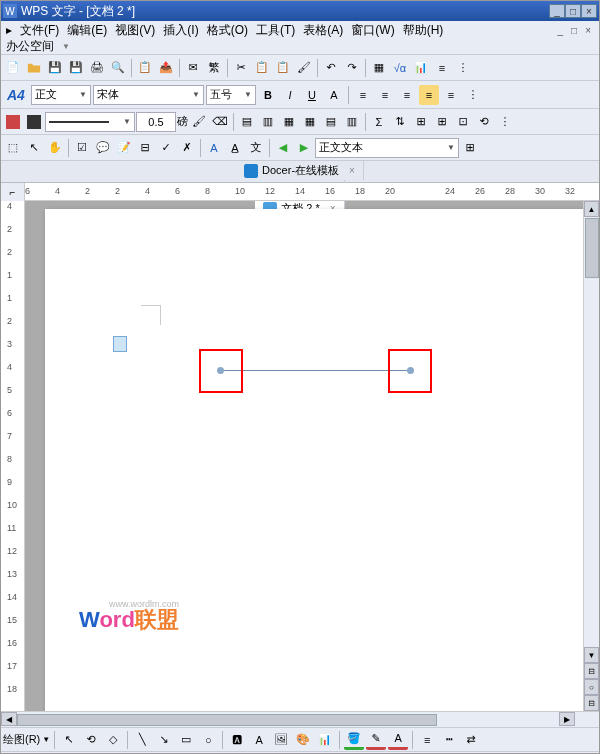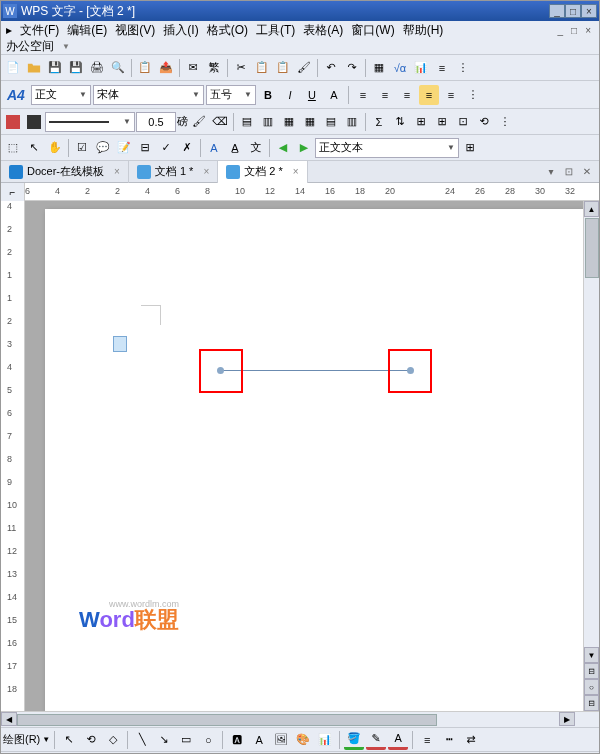--- a/index.html
+++ b/index.html
@@ -12,21 +12,21 @@
 .menurow{display:flex;gap:2px;align-items:center;height:16px;}
 .menurow span{padding:1px 3px;cursor:pointer;}
 .menurow .small-close{margin-left:auto;display:flex;gap:2px;}
 .menurow .small-close span{font-size:10px;color:#555;}
 .toolbar{background:#e8ecf4;border-bottom:1px solid #c8ccd4;display:flex;align-items:center;padding:2px;gap:1px;flex-wrap:nowrap;height:26px;overflow:hidden;}
 .tbtn{width:20px;height:20px;display:flex;align-items:center;justify-content:center;cursor:pointer;font-size:11px;border-radius:2px;}
 .tsep{width:1px;height:18px;background:#b0b4bc;margin:0 2px;}
 .dropdown{height:20px;background:#fff;border:1px solid #aab;display:flex;align-items:center;padding:0 3px;font-size:11px;cursor:pointer;}
 .dropdown .arr{margin-left:auto;font-size:8px;color:#555;}
 .fmtbar{background:#e8ecf4;border-bottom:1px solid #c8ccd4;display:flex;align-items:center;padding:2px;gap:2px;height:28px;}
-.tabbar{height:22px;background:#e4e8f0;border-bottom:1px solid #b8bcc4;display:flex;align-items:center;font-size:11px;}
+.tabbar{height:22px;background:#e4e8f0;border-bottom:1px solid #b8bcc4;display:flex;align-items:center;font-size:11px;flex-direction:column;}
 .tab{height:22px;padding:2px 8px;display:flex;align-items:center;gap:4px;border-right:1px solid #c8ccd4;cursor:pointer;}
 .tab.active{background:#ffffff;}
 .tab .close{font-size:10px;color:#888;margin-left:6px;}
 .tab .ticon{width:14px;height:14px;background:#4a90d0;border-radius:2px;}
 .tabbar .tabextra{margin-left:auto;display:flex;gap:2px;padding-right:4px;}
 .tabbar .tabextra span{width:16px;height:16px;display:flex;align-items:center;justify-content:center;font-size:10px;color:#666;cursor:pointer;}
 .rulerarea{height:18px;background:#fff;display:flex;}
 .rulercorner{width:24px;height:18px;background:#e8ecf4;border-right:1px solid #ccc;display:flex;align-items:center;justify-content:center;font-size:10px;}
 .ruler{flex:1;background:#fff;position:relative;font-size:9px;color:#555;border-bottom:1px solid #ccc;}
 .ruler .tick{position:absolute;top:3px;}
@@ -290,21 +290,21 @@
     <div class="paper">
       <div class="cornermark"></div>
       <div class="docicon"></div>
       <div class="line" style="left:175px;top:161px;width:190px"></div>
       <div class="handle" style="left:172px;top:158px"></div>
       <div class="handle" style="left:362px;top:158px"></div>
       <div class="redbox" style="left:154px;top:140px"></div>
       <div class="redbox" style="left:343px;top:140px"></div>
       <div class="watermark">
         <span class="wm-tiny">www.wordlm.com</span>
-        <span style="color:#2060c8">W</span><span style="color:#8b5cf6">ord</span><span style="color:#f08030">联盟</span>
+        <span style="color:#2060c8">W</span><span style="color:#ec4899">ord</span><span style="color:#f08030">联盟</span>
       </div>
     </div>
   </div>
   <div class="vscroll">
     <span class="sbtn">▲</span>
     <div class="strack">
         <div class="sthumb"></div>
       </div>
     <span class="sbtn">▼</span>
     <span class="sbtn">⊟</span>

